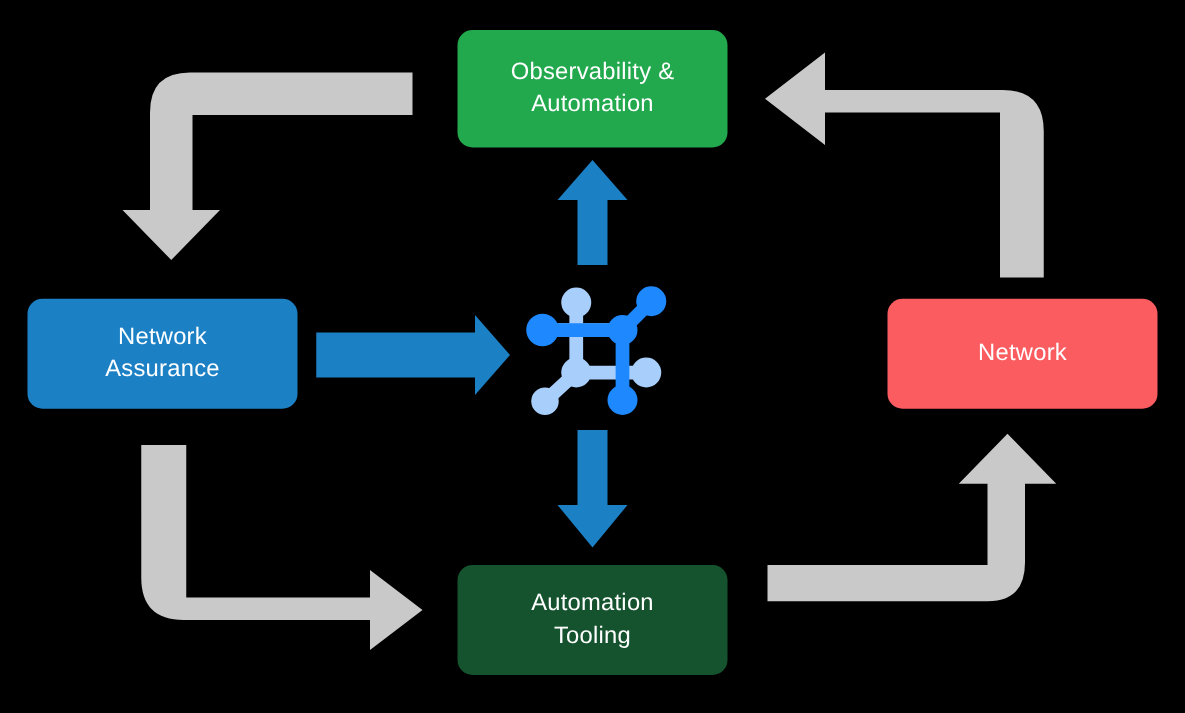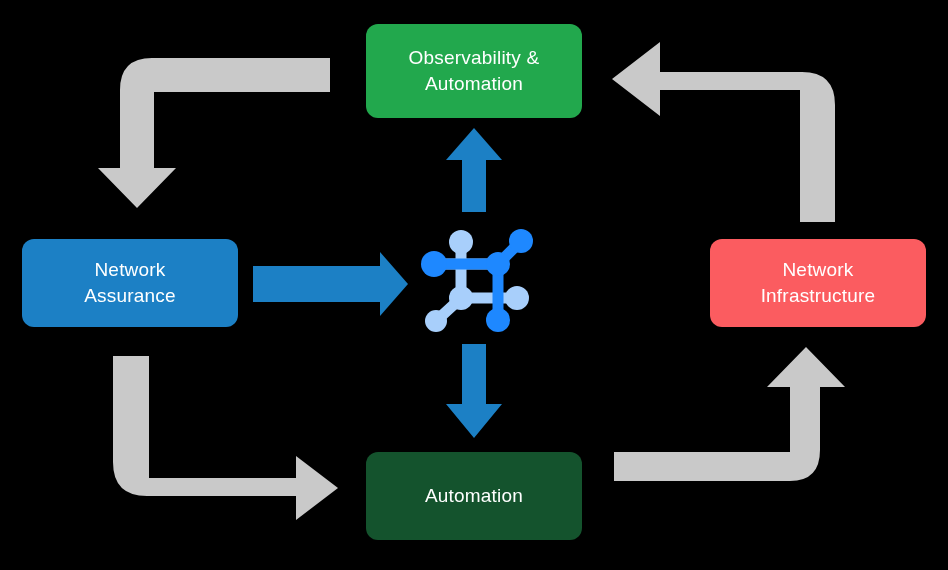--- a/index.html
+++ b/index.html
@@ -196,23 +196,23 @@
   <div class="node-box" id="box-network-operations" style="background: rgb(28, 128, 197);">
     <div>
       <span class="node-label">Network</span>
       <span class="node-label">Assurance</span>
     </div>
   </div>
 
   <div class="node-box" id="box-network-infrastructure" style="background: rgb(251, 92, 96);">
     <div>
       <span class="node-label">Network</span>
-      <span class="node-label">Infrastructure</span>
     </div>
   </div>
 
   <div class="node-box" id="box-automation-tooling" style="background: #14532d;">
     <div>
       <span class="node-label">Automation</span>
+      <span class="node-label">Tooling</span>
     </div>
   </div>
 
 </div>
 
 </body></html>

